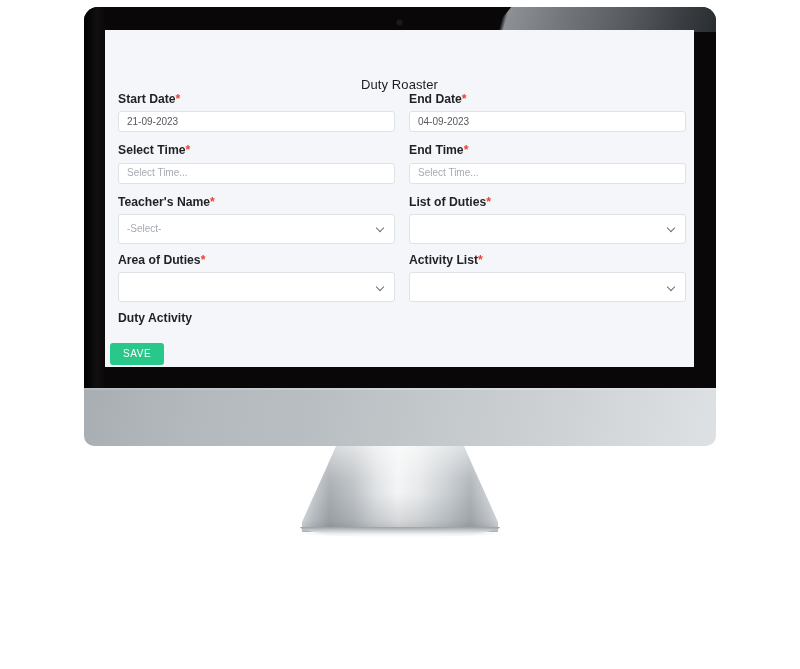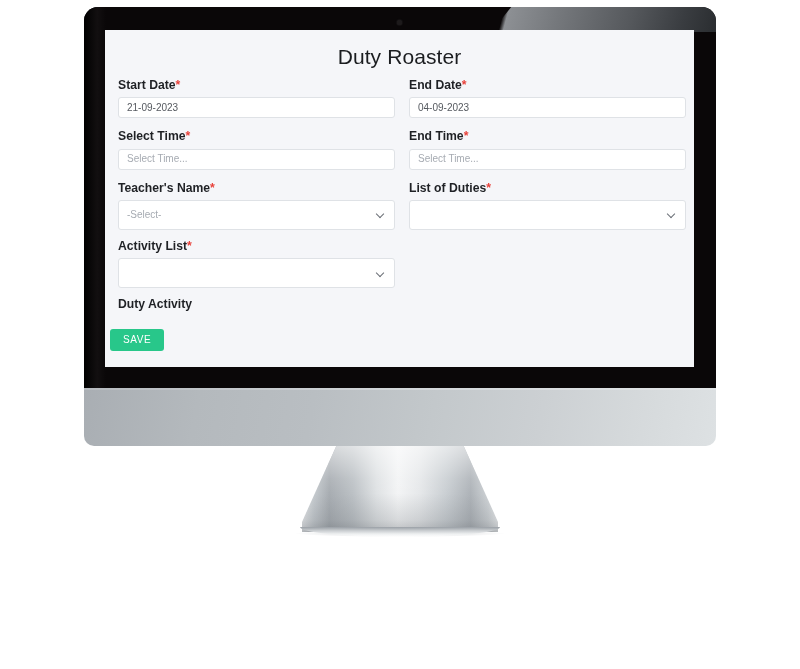--- a/index.html
+++ b/index.html
@@ -119,30 +119,30 @@
     position: absolute;
     left: 0; top: 0;
     width: 589px; height: 337px;
     background: #f5f6f9;
     box-sizing: border-box;
     padding: 0;
   }
 
   #page-title {
     text-align: center;
-    font-size: 21px;
+    font-size: 13px;
     color: #1b1d20;
     font-weight: 400;
     padding-top: 15px;
     letter-spacing: 0.1px;
     font-family: "Liberation Sans", sans-serif;
+    margin-top: 32px;
   }
 
   .form-grid {
-    margin-top: 9px;
     padding: 0 13px 0 13px;
   }
   .form-row {
     display: flex;
     gap: 14px;
     margin-bottom: 0;
   }
   .form-col {
     width: 277px;
     flex: 0 0 277px;
@@ -281,20 +281,27 @@
             <div class="field-label"><span>List of Duties</span><span class="req">*</span></div>
             <div class="select-box placeholder gap-after-select">
               <span class="sel-text"></span>
               <span class="chev"></span>
             </div>
           </div>
         </div>
 
         <div class="form-row">
           <div class="form-col">
+            <div class="field-label"><span>Area of Duties</span><span class="req">*</span></div>
+            <div class="select-box placeholder gap-after-select">
+              <span class="sel-text"></span>
+              <span class="chev"></span>
+            </div>
+          </div>
+          <div class="form-col">
             <div class="field-label"><span>Activity List</span><span class="req">*</span></div>
             <div class="select-box placeholder gap-after-select">
               <span class="sel-text"></span>
               <span class="chev"></span>
             </div>
           </div>
         </div>
 
         <div class="form-row">
           <div class="form-col">

